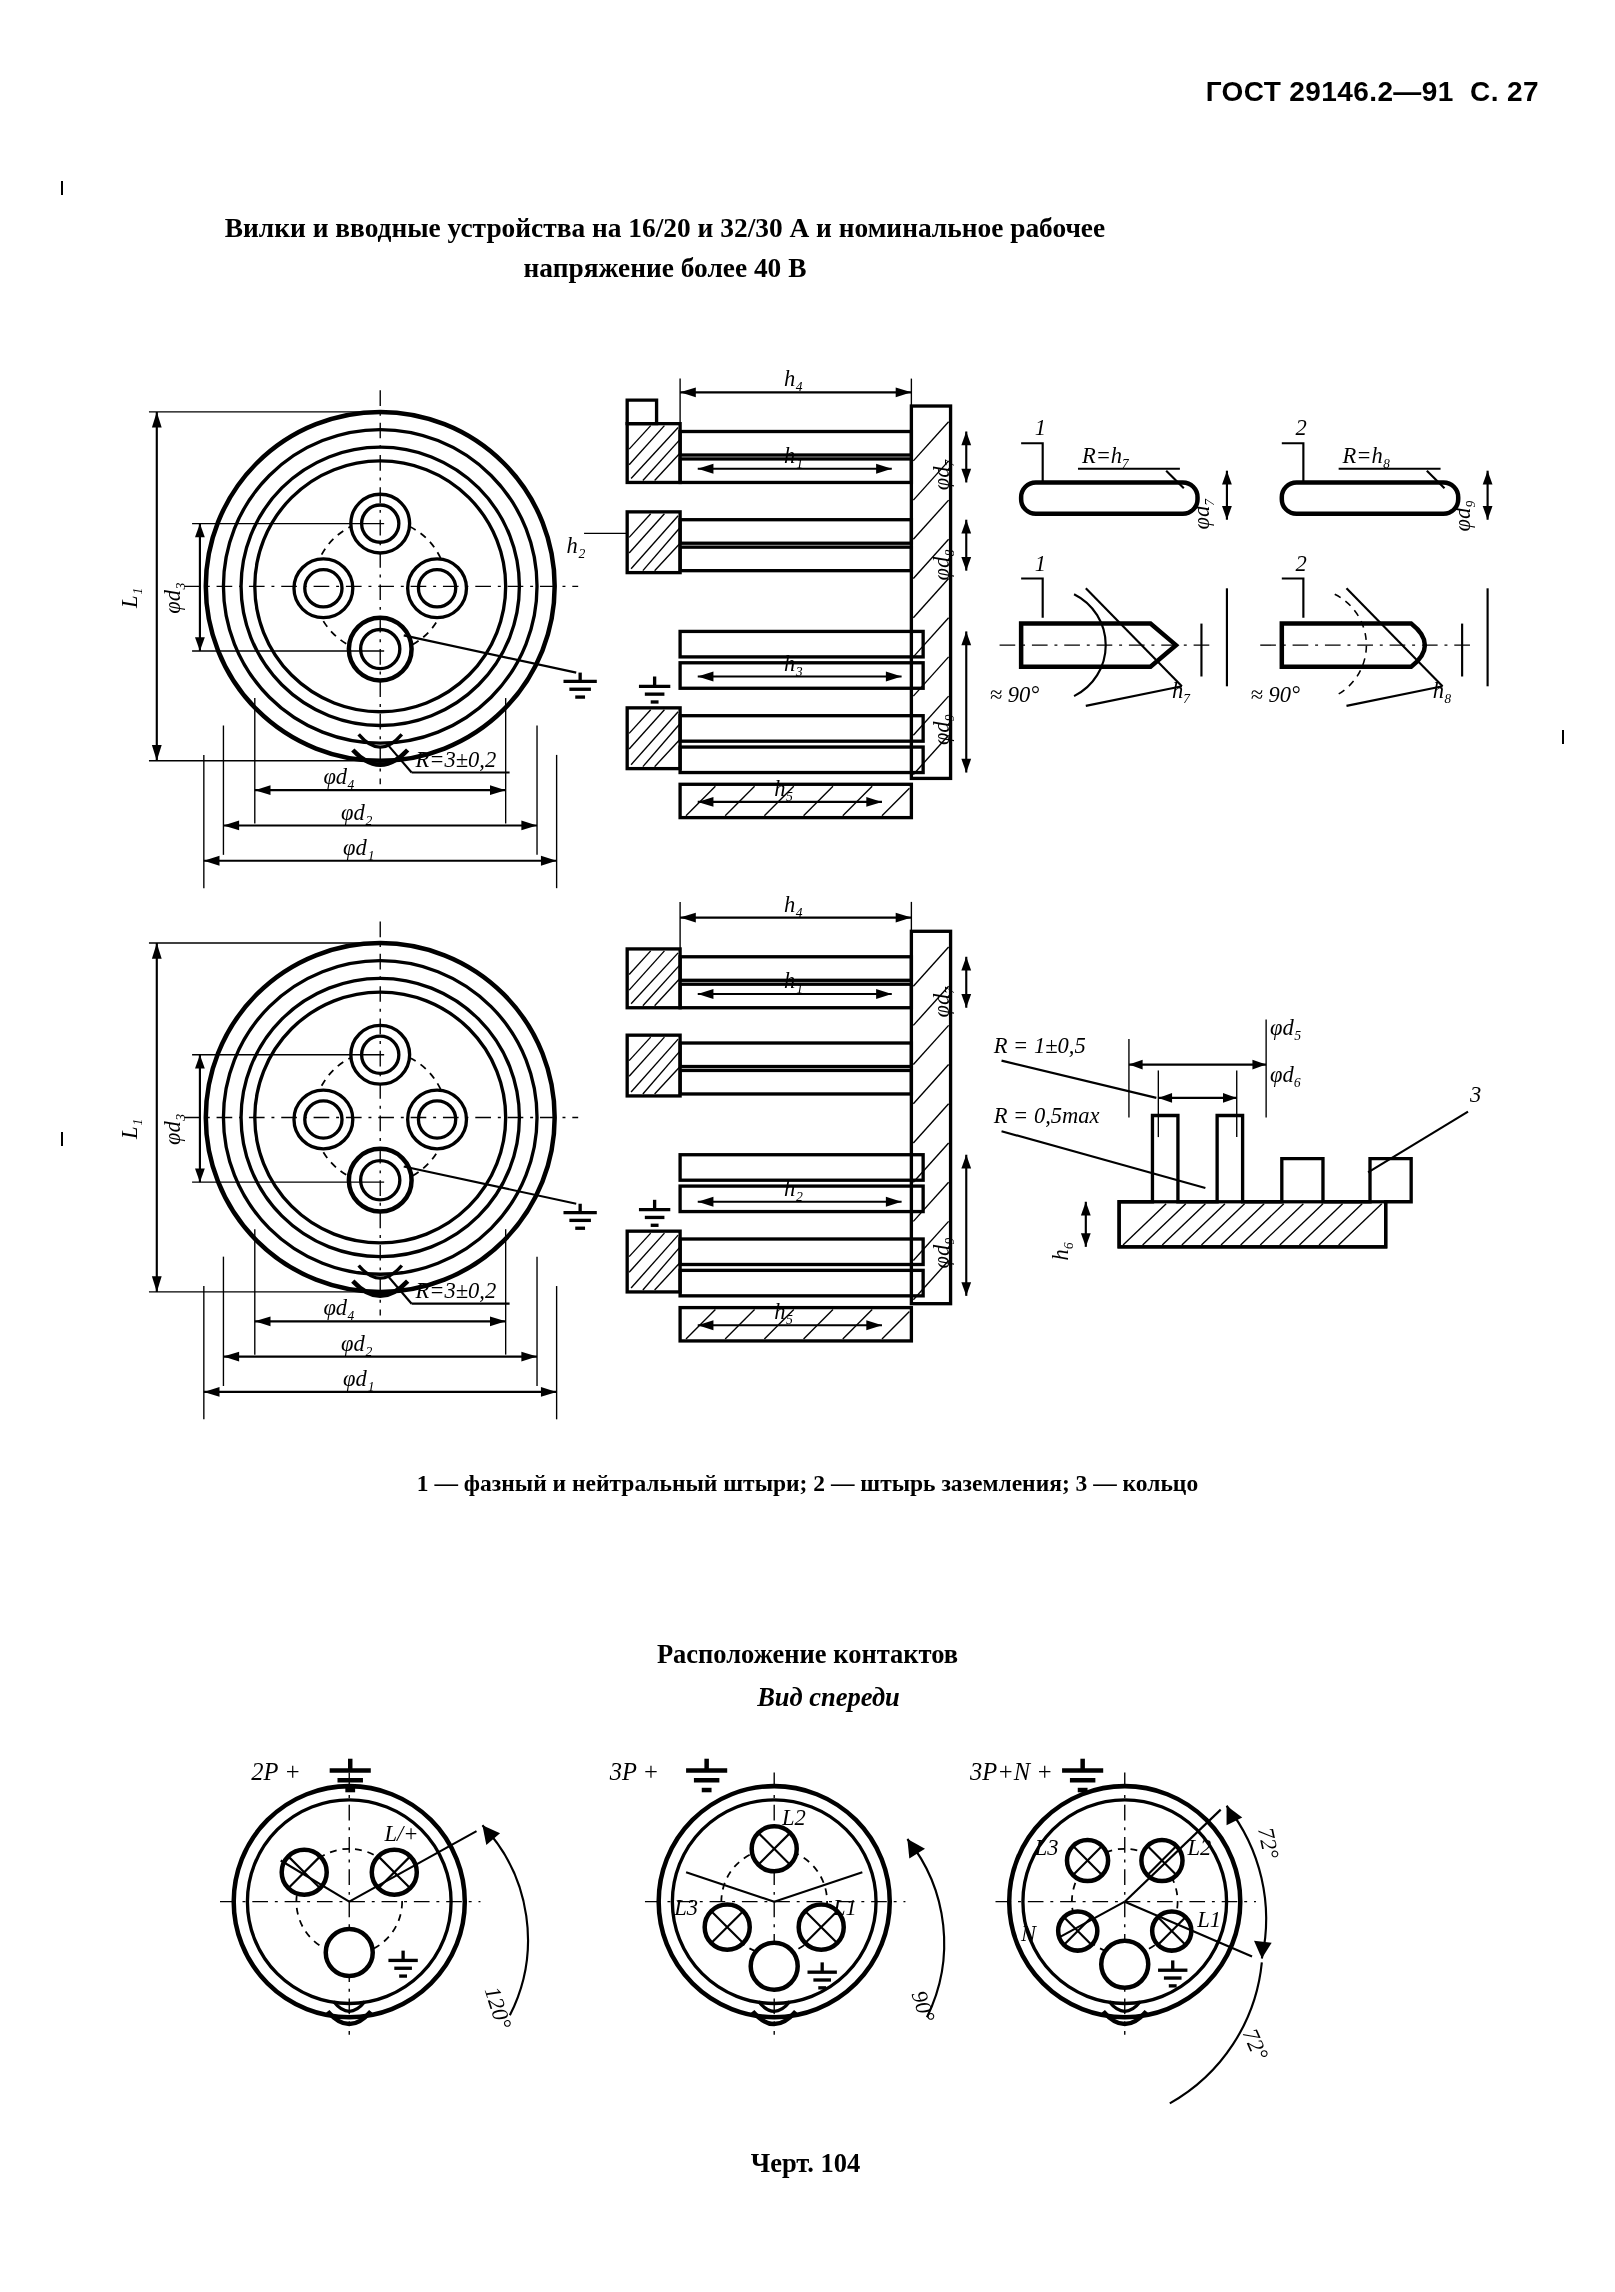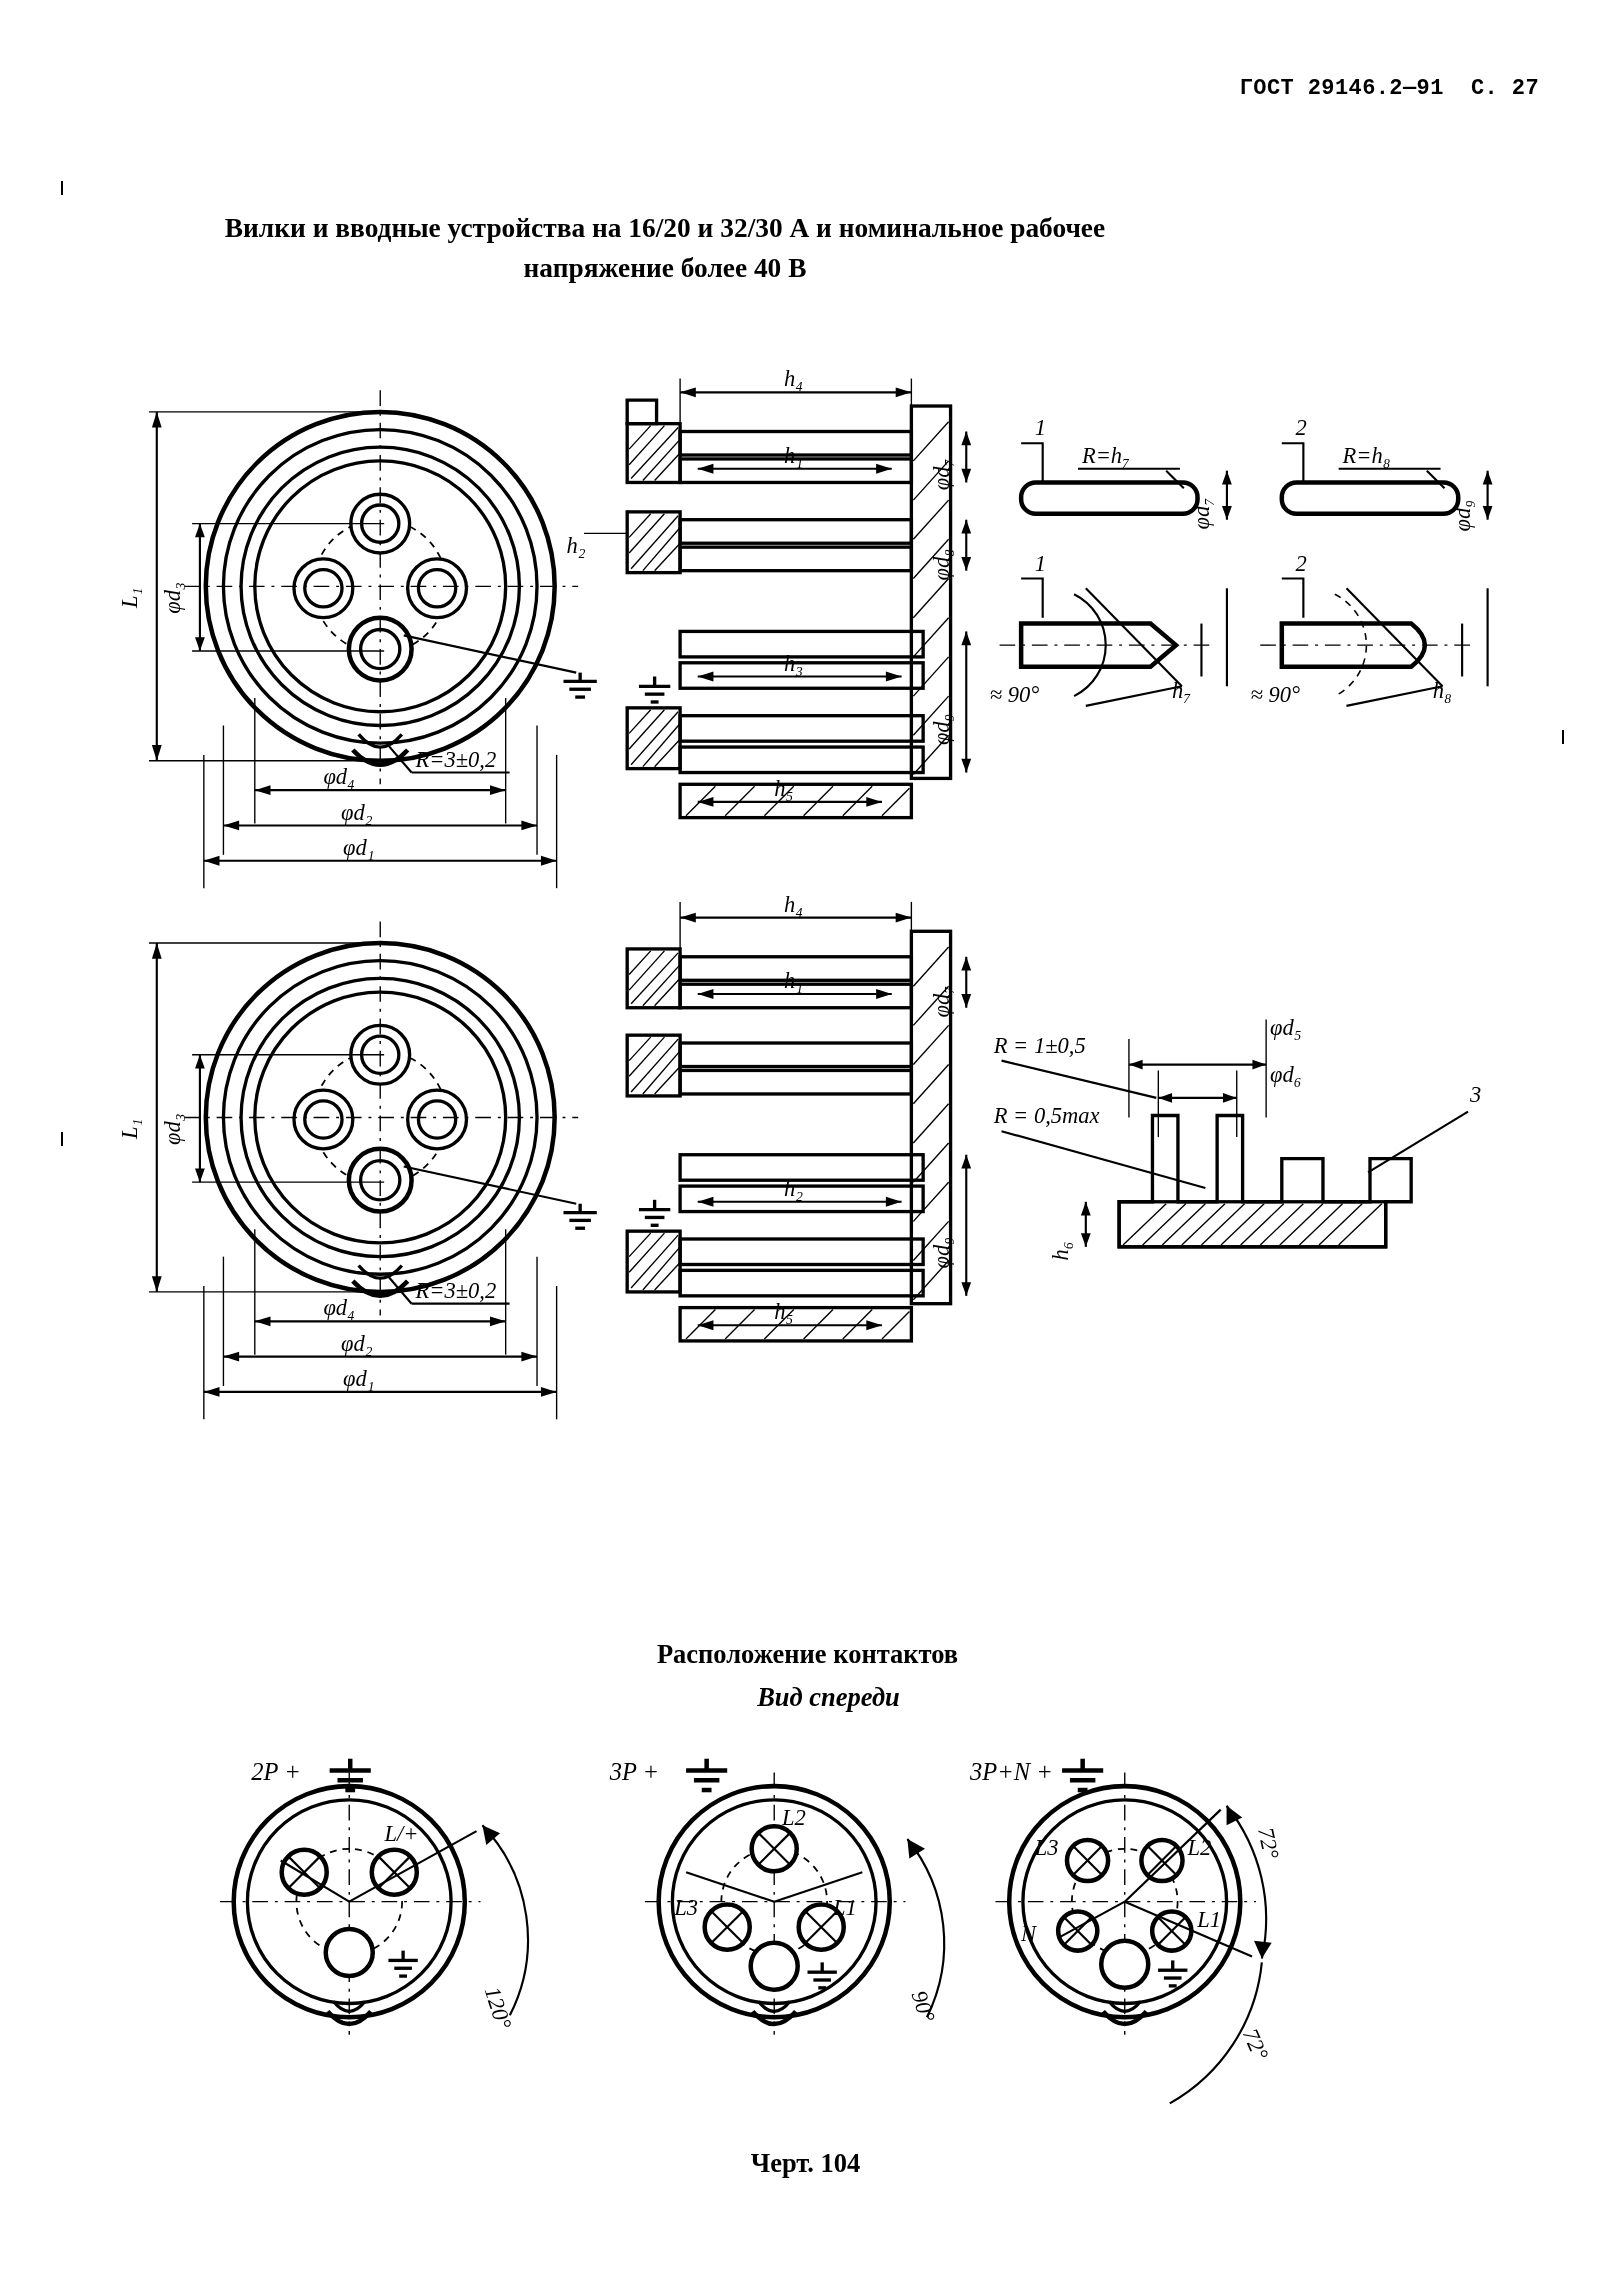--- a/index.html
+++ b/index.html
@@ -1,20 +1,20 @@
 <!DOCTYPE html>
 <html><head>
 <meta charset="utf-8">
 <style>
   html,body{margin:0;padding:0;background:#ffffff;}
   body{width:1615px;height:2293px;position:relative;font-family:"Liberation Serif",serif;color:#000;}
   .pg{position:absolute;left:0;top:0;width:1615px;height:2293px;overflow:hidden;}
 
-  .hdr{position:absolute;top:76px;right:76px;font-family:Liberation Mono, monospace;
-       font-weight:bold;font-size:22px;letter-spacing:0.4px;white-space:nowrap;}
+  .hdr{position:absolute;top:76px;right:76px;font-family:Liberation Sans, sans-serif;
+       font-weight:bold;font-size:28px;letter-spacing:0.4px;white-space:nowrap;}
 
   .title{position:absolute;left:0;top:208px;width:1330px;text-align:center;
          font-weight:bold;font-size:27.4px;line-height:40px;}
   .title span{display:block;}
 
   .capt{position:absolute;left:0;top:1470px;width:1615px;text-align:center;
         font-size:23.5px;font-weight:bold;}
 
   .h2c{position:absolute;left:0;top:1639px;width:1615px;text-align:center;
        font-weight:bold;font-size:26.5px;}
@@ -501,20 +501,23 @@
       <line class="ln t2" x1="1108" y1="1226" x2="1108" y2="1272"></line>
       <path d="M1108 1226 l-5 14 h10 z" fill="#000"></path>
         <path d="M1108 1272 l-5 -14 h10 z" fill="#000"></path>
       <text class="lbl" x="1090" y="1286" transform="rotate(-90 1090 1286)">h₆</text>
 
       <text class="lbl" x="1500" y="1124">3</text>
       <line class="ln t2" x1="1498" y1="1134" x2="1396" y2="1196"></line>
     </g>
   </svg>
 
+  <div class="capt">
+    <span>1 — фазный и нейтральный штыри; 2 — штырь заземления; 3 — кольцо</span>
+  </div>
 
   <div class="h2c">
     <span>Расположение  контактов</span>
   </div>
   <div class="h3c">
     <span>Вид спереди</span>
   </div>
 
   <svg width="1615" height="470" style="top:1745px;" viewBox="0 0 1648 480">
 

